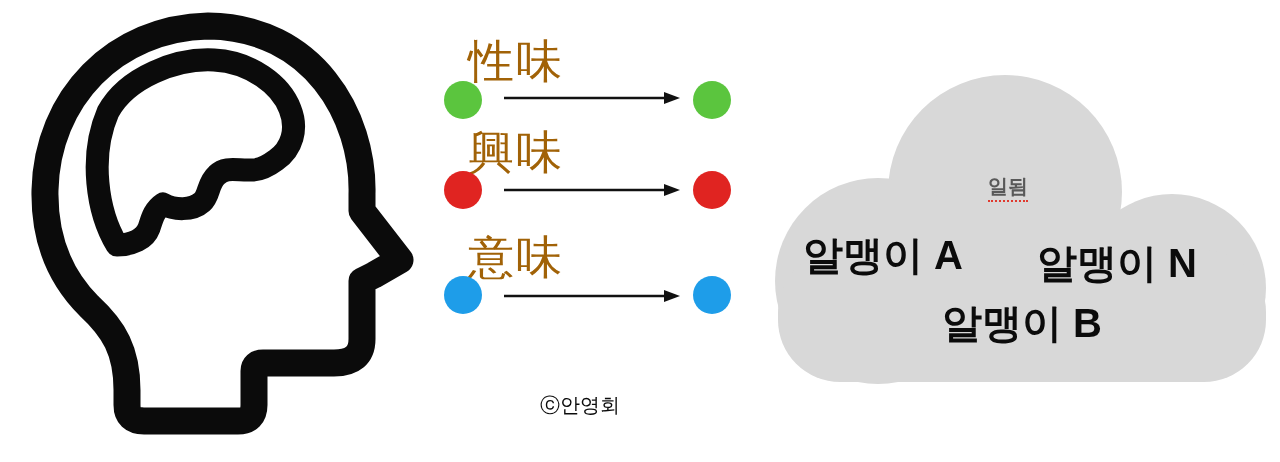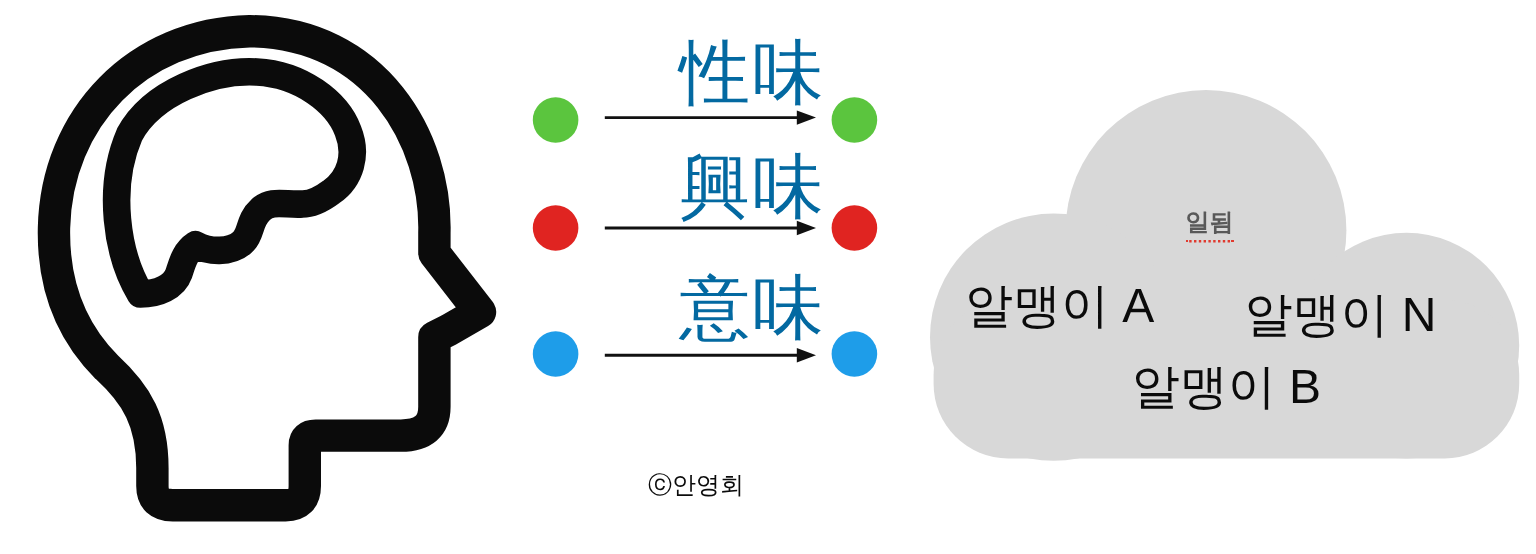--- a/index.html
+++ b/index.html
@@ -9,37 +9,37 @@
     font-family:"Liberation Sans","DejaVu Sans",sans-serif;
   }
   .abs{position:absolute;}
   
   #head-svg{position:absolute;left:26px;top:10px;}
   
   .dot{
     position:absolute;width:38px;height:38px;border-radius:50%;
   }
   .row-label{
-    position:absolute;width:220px;text-align:right;
-    font-size:59px;line-height:54px;font-weight:500;color:#0369a1;
+    position:absolute;width:220px;text-align:left;
+    font-size:46px;line-height:54px;font-weight:500;color:#a16207;
     letter-spacing:2px;white-space:nowrap;
   }
   .arrow-svg{position:absolute;}
   
   #cloud-svg{position:absolute;left:770px;top:70px;}
   .cloud-caption{
     position:absolute;width:160px;text-align:center;
     font-size:20px;line-height:26px;font-weight:700;
   }
   .cloud-caption span{
     display:inline-block;border-bottom:2px dotted #e03a2f;padding-bottom:1px;margin-top:36px;
   }
   .cloud-item{
     position:absolute;width:240px;text-align:center;
-    font-size:40px;line-height:50px;font-weight:400;color:#0b0b0b;
+    font-size:40px;line-height:50px;font-weight:700;color:#0b0b0b;
     white-space:nowrap;
   }
   .credit{
     position:absolute;width:220px;text-align:center;
     font-size:20px;line-height:30px;color:#0b0b0b;white-space:nowrap;
   }
 </style>
 </head>
 <body>
 
@@ -84,21 +84,21 @@
   </svg>
 
   <div class="row-label abs" style="left:468px;top:34px;">性味</div>
   <div class="dot" style="left: 444px; top: 81px; background-color: rgb(91, 197, 62);"></div>
   <svg class="arrow-svg" style="left:502px;top:90px;" width="180" height="16">
     <line x1="2" y1="8" x2="163" y2="8" stroke="#111111" stroke-width="2.4"></line>
     <polygon points="162,2 178,8 162,14" fill="#111111"></polygon>
   </svg>
   <div class="dot" style="left: 693px; top: 81px; background-color: rgb(91, 197, 62);"></div>
 
-  <div class="row-label abs" style="left:468px;top:129px;">興味</div>
+  <div class="row-label abs" style="left:468px;top:129px;font-family:Liberation Mono, monospace;">興味</div>
   <div class="dot" style="left: 444px; top: 171px; background-color: rgb(224, 36, 33);"></div>
   <svg class="arrow-svg" style="left:502px;top:182px;" width="180" height="16">
     <line x1="2" y1="8" x2="163" y2="8" stroke="#111111" stroke-width="2.4"></line>
     <polygon points="162,2 178,8 162,14" fill="#111111"></polygon>
   </svg>
   <div class="dot" style="left: 693px; top: 171px; background-color: rgb(224, 36, 33);"></div>
 
   <div class="row-label abs" style="left:468px;top:230px;">意味</div>
   <div class="dot" style="left: 444px; top: 276px; background-color: rgb(30, 157, 233);"></div>
   <svg class="arrow-svg" style="left:502px;top:288px;" width="180" height="16">

